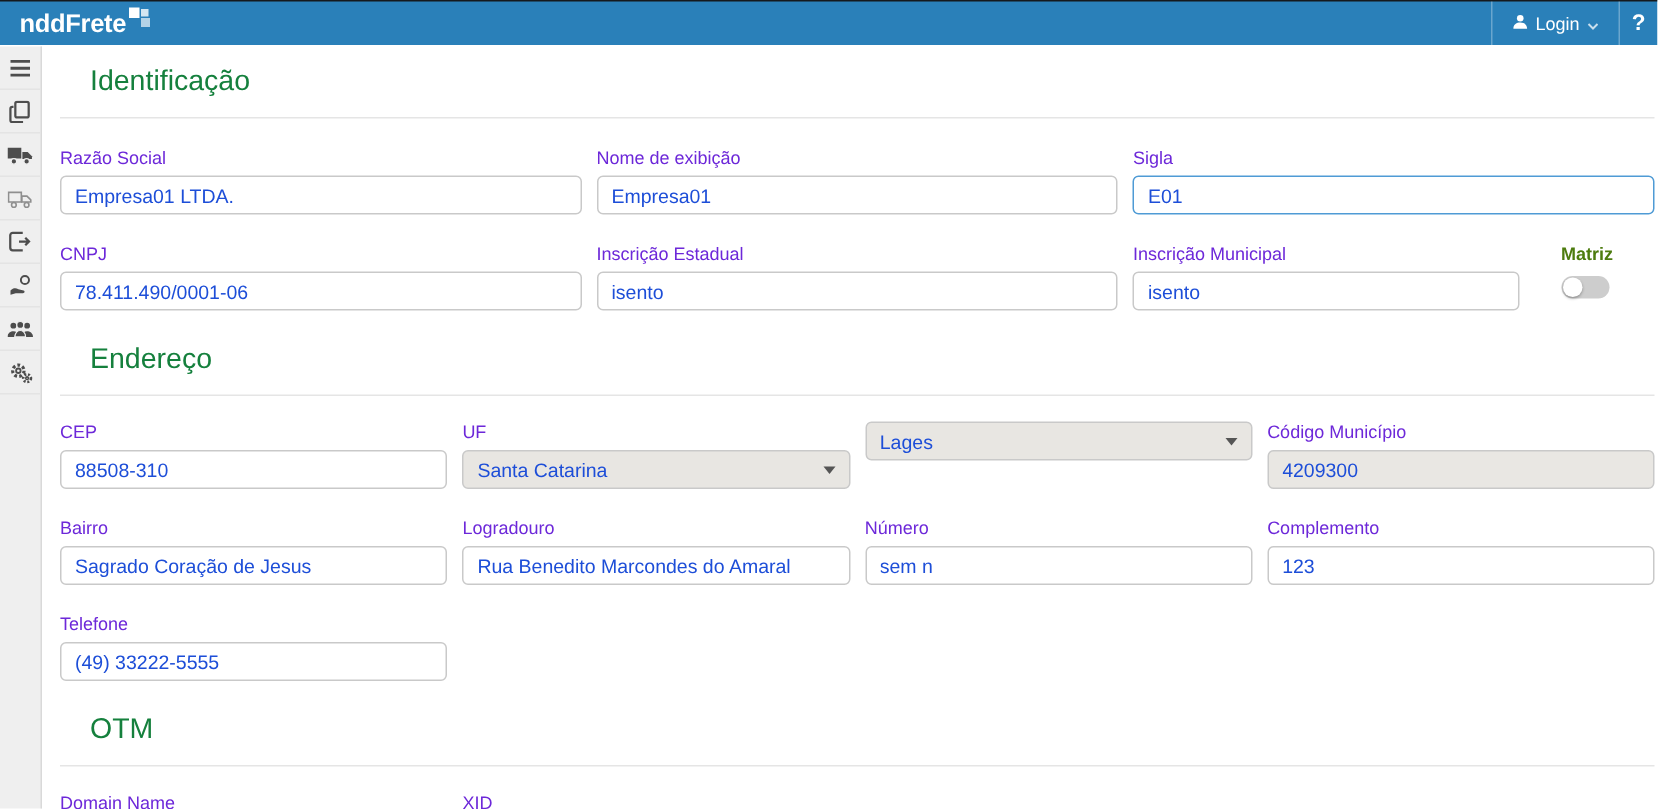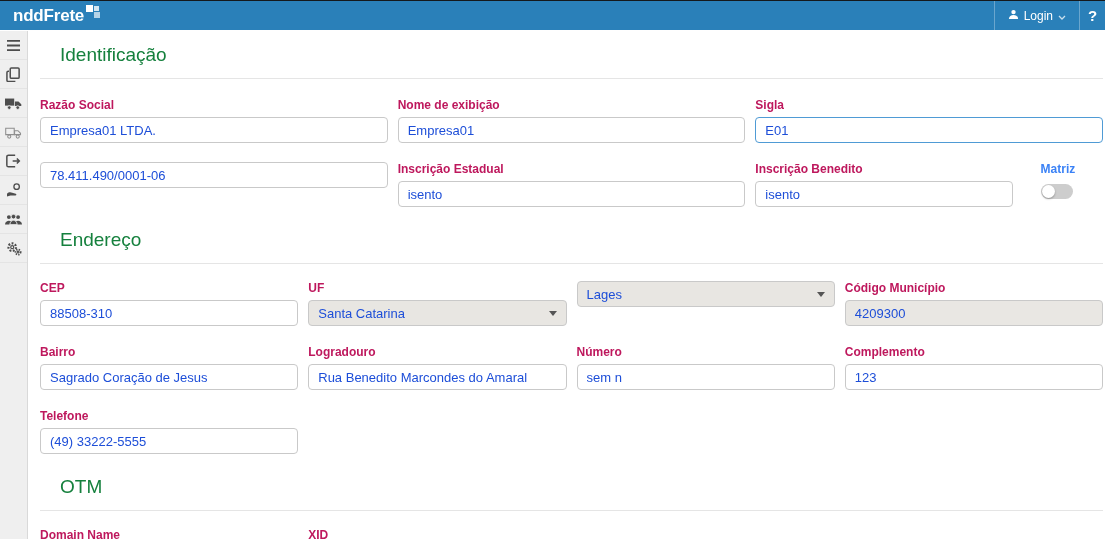--- a/index.html
+++ b/index.html
@@ -32,33 +32,33 @@
   
   .content { position:absolute; left:28px; top:31px; right:0; bottom:0;
     background:#fff; padding:0 2px 0 12px; }
   .section-title { font-size:19px; color:#15803d; font-weight:400;
     padding:13px 0 12px 20px; border-bottom:1px solid #e5e5e5; }
   .section-title.mid { padding-top:22px; }
 
   .form-row { display:grid; gap:10px; margin-top:19px; }
   .g3 { grid-template-columns:repeat(3,1fr); }
   .g4 { grid-template-columns:repeat(4,1fr); }
-  .field label { display:block; font-size:12px; font-weight:700; color:#be185d; margin-bottom:5px; }
+  .field label { display:block; font-size:12px; font-weight:400; color:#6d28d9; margin-bottom:5px; }
   .field input, .select { width:100%; height:26px; border:1px solid #c9c9c9; border-radius:4px;
     padding:0 9px; font-size:13px; color:#1d4ed8; background:#fff;
     font-family:"Liberation Sans","DejaVu Sans",sans-serif; outline:none; }
   .field input.focused { border-color:#4f9bd5; }
   .field input.disabled { background:#e9e7e3; }
   .select { background:#e8e6e2; display:flex; align-items:center; justify-content:space-between; cursor:pointer; }
   .caret { width:0; height:0; border-left:4px solid transparent; border-right:4px solid transparent;
     border-top:5px solid #555; }
   .cell-flex { display:flex; align-items:flex-start; }
   .cell-flex .field { flex:0 0 74%; }
   .matriz { margin-left:28px; }
-  .matriz label { display:block; font-size:12px; font-weight:700; color:#3b82f6; margin-bottom:8px; }
+  .matriz label { display:block; font-size:12px; font-weight:700; color:#4d7c0f; margin-bottom:8px; }
   .toggle { width:32px; height:15px; border-radius:8px; background:#cdcdcd; position:relative; cursor:pointer; }
   .toggle .knob { position:absolute; left:1px; top:1px; width:13px; height:13px; border-radius:50%;
     background:#fff; box-shadow:0 1px 2px rgba(0,0,0,.3); }
 </style>
 </head>
 <body>
 
 <div class="header">
   <div class="brand">
     <span class="brand-text">nddFrete</span>
@@ -177,29 +177,30 @@
       <input value="Empresa01" style="">
     </div>
     <div class="field">
       <label>Sigla</label>
       <input class="focused" value="E01" style="">
     </div>
   </div>
 
   <div class="form-row g3">
     <div class="field">
+      <label>CNPJ</label>
       <input value="78.411.490/0001-06" style="">
     </div>
     <div class="field">
       <label>Inscrição Estadual</label>
       <input value="isento" style="">
     </div>
     <div class="cell-flex">
       <div class="field">
-        <label>Inscrição Benedito</label>
+        <label>Inscrição Municipal</label>
         <input value="isento" style="">
       </div>
       <div class="matriz">
         <label>Matriz</label>
         <div class="toggle">
             <div class="knob"></div>
           </div>
       </div>
     </div>
   </div>

